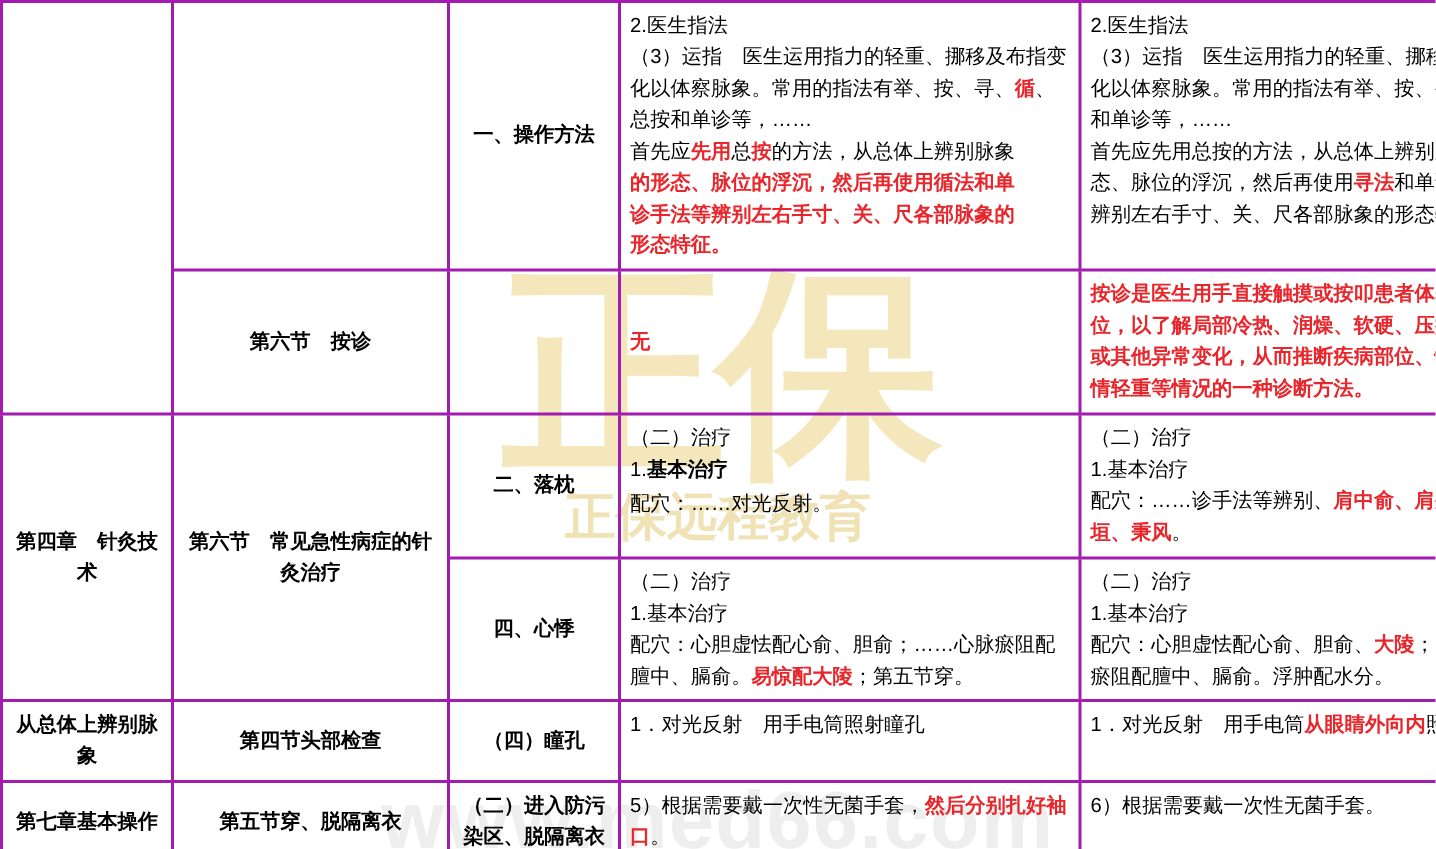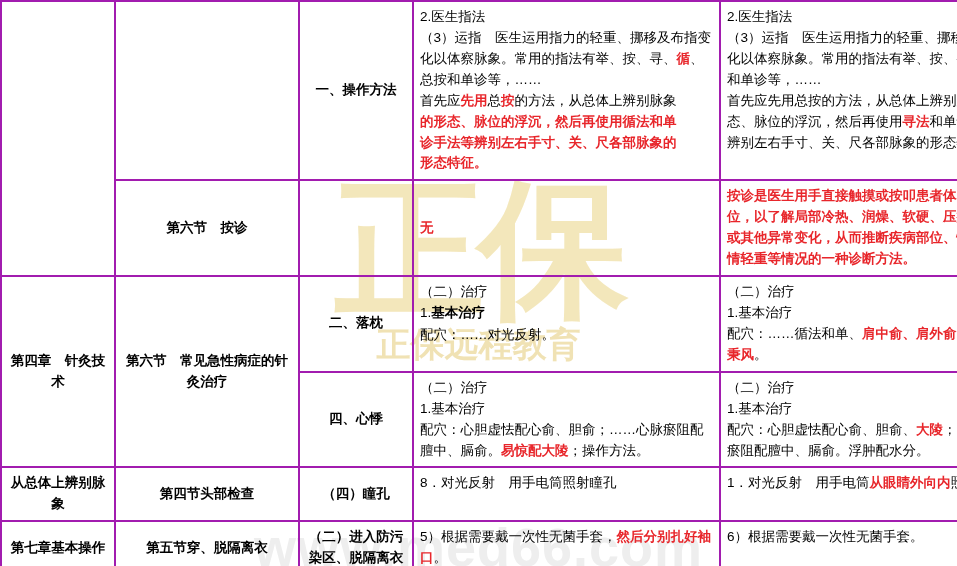--- a/index.html
+++ b/index.html
@@ -119,34 +119,34 @@
       <td class="item-col center"><span id="item-1"></span></td>
       <td class="body-col mid"><span id="old-1"><p class="line"><span class="red">无</span></p></span></td>
       <td class="body-col mid"><span id="new-1"><p class="line"><span class="red">按诊是医生用手直接触摸或按叩患者体表某些部位，以了解局部冷热、润燥、软硬、压痛、肿块或其他异常变化，从而推断疾病部位、性质和病情轻重等情况的一种诊断方法。</span></p></span></td>
     </tr>
 
     <tr>
       <td class="ch-col center bold" rowspan="2"><span id="ch-2">第四章　针灸技术</span></td>
       <td class="sec-col center bold" rowspan="2"><span id="sec-2">第六节　常见急性病症的针灸治疗</span></td>
       <td class="item-col center bold"><span id="item-2">二、落枕</span></td>
       <td class="body-col"><span id="old-2"><p class="line"><span>（二）治疗</span></p><p class="line"><span>1.</span><span class="blk">基本治疗</span></p><p class="line"><span>配穴：……对光反射。</span></p></span></td>
-      <td class="body-col"><span id="new-2"><p class="line"><span>（二）治疗</span></p><p class="line"><span>1.基本治疗</span></p><p class="line"><span>配穴：……循法和单、</span><span class="red">肩中俞、肩外俞、曲垣、秉风</span><span>。</span></p></span></td>
+      <td class="body-col"><span id="new-2"><p class="line"><span>（二）治疗</span></p><p class="line"><span>1.基本治疗</span></p><p class="line"><span>配穴：……诊手法等辨别、</span><span class="red">肩中俞、肩外俞、曲垣、秉风</span><span>。</span></p></span></td>
     </tr>
 
     <tr>
       <td class="item-col center bold"><span id="item-3">四、心悸</span></td>
-      <td class="body-col"><span id="old-3"><p class="line"><span>（二）治疗</span></p><p class="line"><span>1.基本治疗</span></p><p class="line"><span>配穴：心胆虚怯配心俞、胆俞；……心脉瘀阻配膻中、膈俞。</span><span class="red">易惊配大陵</span><span>；操作方法。</span></p></span></td>
+      <td class="body-col"><span id="old-3"><p class="line"><span>（二）治疗</span></p><p class="line"><span>1.基本治疗</span></p><p class="line"><span>配穴：心胆虚怯配心俞、胆俞；……心脉瘀阻配膻中、膈俞。</span><span class="red">易惊配大陵</span><span>；第五节穿。</span></p></span></td>
       <td class="body-col"><span id="new-3"><p class="line"><span>（二）治疗</span></p><p class="line"><span>1.基本治疗</span></p><p class="line"><span>配穴：心胆虚怯配心俞、胆俞、</span><span class="red">大陵</span><span>；……心脉瘀阻配膻中、膈俞。浮肿配水分。</span></p></span></td>
     </tr>
 
     <tr>
       <td class="ch-col center bold"><span id="ch-4">从总体上辨别脉象</span></td>
       <td class="sec-col center bold"><span id="sec-4">第四节头部检查</span></td>
       <td class="item-col center bold"><span id="item-4">（四）瞳孔</span></td>
-      <td class="body-col"><span id="old-4"><p class="line"><span>8．对光反射　用手电筒照射瞳孔</span></p></span></td>
+      <td class="body-col"><span id="old-4"><p class="line"><span>1．对光反射　用手电筒照射瞳孔</span></p></span></td>
       <td class="body-col"><span id="new-4"><p class="line"><span>1．对光反射　用手电筒</span><span class="red">从眼睛外向内</span><span>照射瞳孔</span></p></span></td>
     </tr>
 
     <tr>
       <td class="ch-col center bold"><span id="ch-5">第七章基本操作</span></td>
       <td class="sec-col center bold"><span id="sec-5">第五节穿、脱隔离衣</span></td>
       <td class="item-col center bold"><span id="item-5">（二）进入防污染区、脱隔离衣</span></td>
       <td class="body-col"><span id="old-5"><p class="line"><span>5）根据需要戴一次性无菌手套，</span><span class="red">然后分别扎好袖口</span><span>。</span></p></span></td>
       <td class="body-col"><span id="new-5"><p class="line"><span>6）根据需要戴一次性无菌手套。</span></p></span></td>
     </tr>

